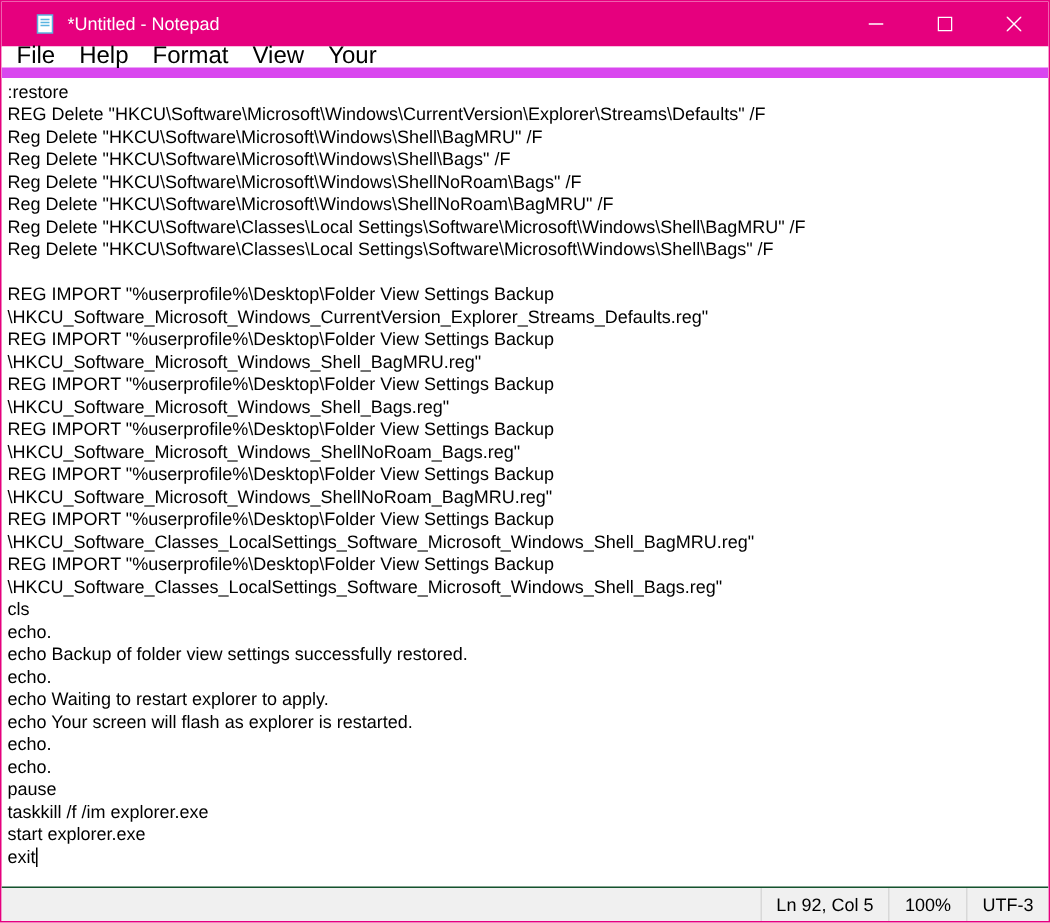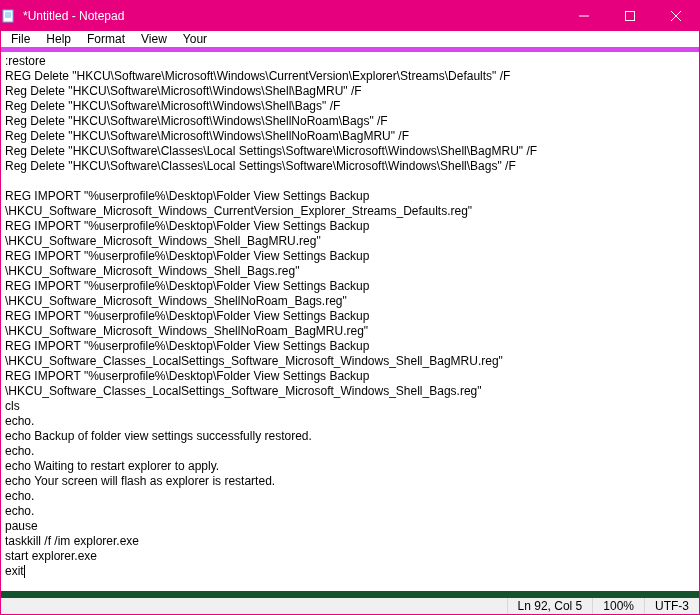--- a/index.html
+++ b/index.html
@@ -12,21 +12,21 @@
   display: flex;
   flex-direction: column;
   overflow: hidden;
 }
 .titlebar {
   height: 30px;
   background: #e6007e;
   color: #fff;
   display: flex;
   align-items: center;
-  padding-left: 0;
+  padding-left: 22px;
   font-size: 12px;
 }
 .titlebar .app-icon {
   width: 16px;
   height: 16px;
   margin-right: 6px;
   display: flex;
   align-items: center;
 }
 .titlebar .title { flex: 1 1 auto; }
@@ -39,42 +39,42 @@
   justify-content: center;
   color: #fff;
   cursor: pointer;
 }
 .titlebar .ctrl svg { stroke: #fff; stroke-width: 1; fill: none; }
 .menubar {
   height: 21px;
   background: #fff;
   display: flex;
   align-items: center;
-  font-size: 12px;
+  font-size: 16px;
   padding: 0 2px;
-  border-bottom: 5px solid #d946ef;
+  border-bottom: 7px solid #d946ef;
 }
 .menubar .menu-item {
   padding: 2px 8px;
   cursor: pointer;
 }
 .content {
   flex: 1 1 auto;
   overflow: auto;
   padding: 2px 4px 4px 4px;
   font-family: Liberation Sans, sans-serif;
   font-size: 12px;
   line-height: 15px;
   white-space: pre;
   color: #000;
 }
 .statusbar {
   height: 23px;
   background: #f0f0f0;
-  border-top: 7px solid #14532d;
+  border-top: 1px solid #14532d;
   display: flex;
   align-items: stretch;
   font-size: 12px;
   color: #000;
 }
 .statusbar .spacer { flex: 1 1 auto; border-right: 1px solid #d8d8d8; }
 .statusbar .cell {
   display: flex;
   align-items: center;
   padding: 0 10px;

